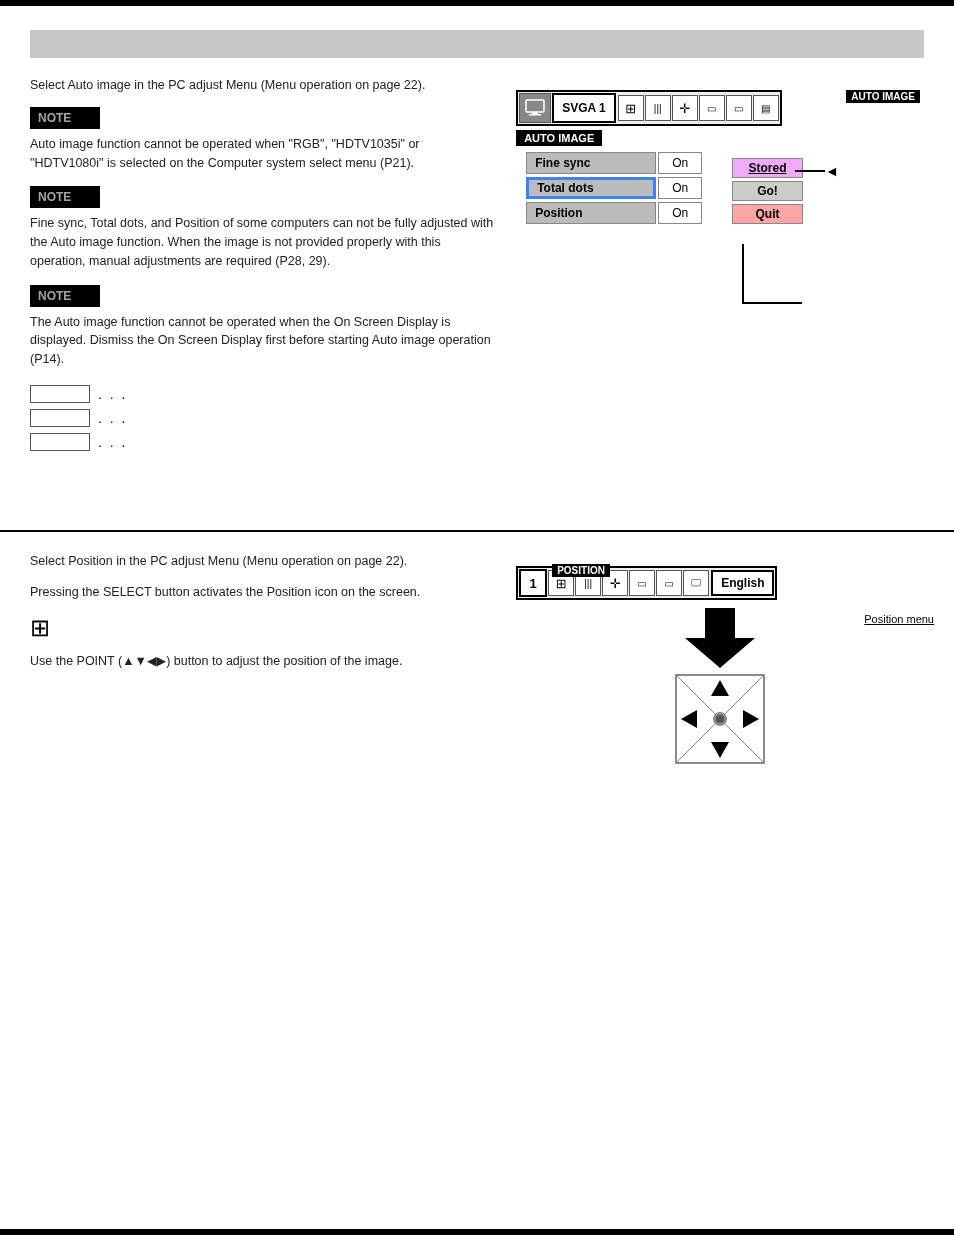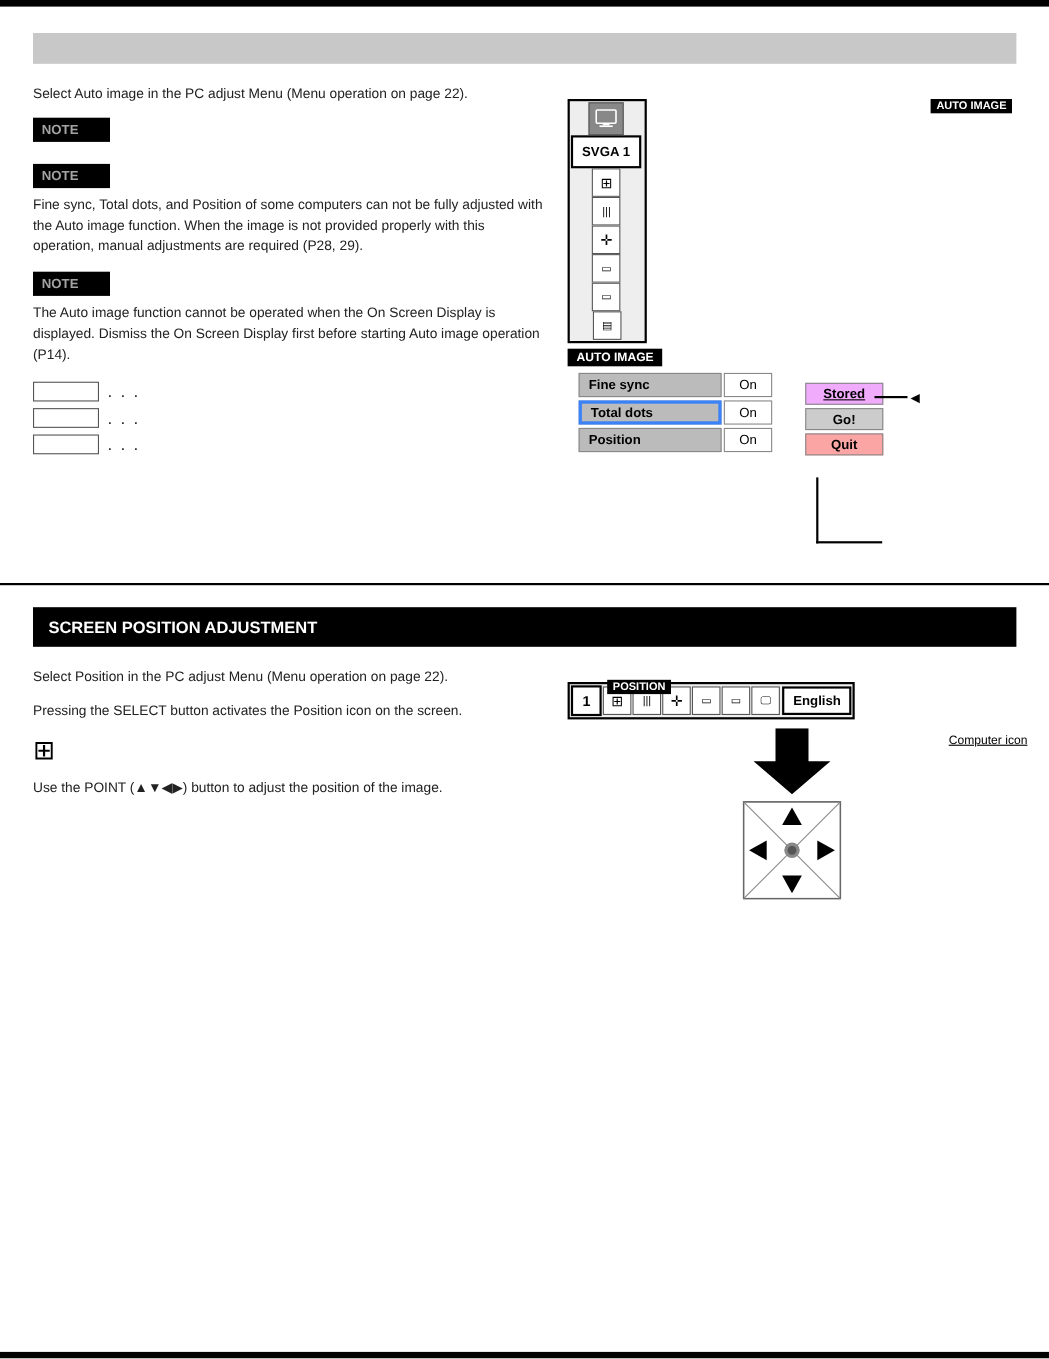--- a/index.html
+++ b/index.html
@@ -151,20 +151,21 @@
   </div>
 
   <div class="content-columns">
 
     <div class="left-col">
 
       <p class="body-text">Select Auto image in the PC adjust Menu (Menu operation on page 22).</p>
 
       <div class="label-block">
         <div class="black-label">NOTE</div>
+        <p class="body-text">Auto image function cannot be operated when "RGB", "HDTV1035i" or "HDTV1080i" is selected on the Computer system select menu (P21).</p>
       </div>
 
       <div class="label-block">
         <div class="black-label">NOTE</div>
         <p class="body-text">Fine sync, Total dots, and Position of some computers can not be fully adjusted with the Auto image function. When the image is not provided properly with this operation, manual adjustments are required (P28, 29).</p>
       </div>
 
       <div class="label-block">
         <div class="black-label">NOTE</div>
         <p class="body-text">The Auto image function cannot be operated when the On Screen Display is displayed. Dismiss the On Screen Display first before starting Auto image operation (P14).</p>
@@ -186,21 +187,21 @@
       </div>
 
     </div>
 
     <div class="right-col" style="position:relative;">
 
       
       <div style="position:relative; margin-bottom:4px;">
         <div style="position:absolute; top:0; right:4px; background:#000; color:#fff; font-size:10px; font-weight:bold; padding:1px 5px;">AUTO IMAGE</div>
 
-        <div style="display:flex; align-items:center; margin-top:14px; border:2px solid #000; padding:1px; background:#eee; width:fit-content;flex-direction:column;">
+        <div style="display:flex; align-items:center; margin-top:14px; border:2px solid #000; padding:1px; background:#eee; width:fit-content;">
 
           <div style="background:#888; border:1px solid #555; width:32px; height:30px; display:flex; align-items:center; justify-content:center; margin-right:1px;">
             <svg width="20" height="18" viewBox="0 0 20 18">
               <rect x="1" y="1" width="18" height="12" rx="1" fill="none" stroke="#fff" stroke-width="1.5"></rect>
               <rect x="7" y="13" width="6" height="2" fill="#fff"></rect>
               <rect x="4" y="15" width="12" height="1.5" fill="#fff"></rect>
             </svg>
           </div>
 
           <div style="border:2px solid #000; padding:2px 8px; font-size:12px; font-weight:bold; background:#fff; height:30px; display:flex; align-items:center; margin-right:2px;">
@@ -213,21 +214,21 @@
           <div style="border:1px solid #555; width:26px; height:26px; display:flex; align-items:center; justify-content:center; font-size:10px; margin-right:1px; background:#fff;">▭</div>
           <div style="border:1px solid #555; width:26px; height:26px; display:flex; align-items:center; justify-content:center; font-size:10px; margin-right:1px; background:#fff;">▭</div>
           <div style="border:1px solid #555; width:26px; height:26px; display:flex; align-items:center; justify-content:center; font-size:10px; background:#fff;">▤</div>
         </div>
       </div>
 
       
       <div style="background:#000; color:#fff; font-size:11px; font-weight:bold; padding:2px 8px; display:inline-block; margin-bottom:6px;">AUTO IMAGE</div>
 
       
-      <div style="display:flex; align-items:flex-end; margin-left:10px;">
+      <div style="display:flex; align-items:center; margin-left:10px;">
 
         <div>
 
           <div style="display:flex; align-items:center; margin-bottom:3px;">
             <div style="background:#bbb; min-width:130px; height:22px; display:flex; align-items:center; padding-left:8px; font-size:12px; font-weight:bold; border:1px solid #888;">
               <span>Fine sync</span>
             </div>
             <div style="background:#fff; border:1px solid #888; min-width:44px; height:22px; display:flex; align-items:center; justify-content:center; font-size:12px; margin-left:2px;">
               <span>On</span>
             </div>
@@ -270,23 +271,20 @@
       </div>
 
     </div>
   </div>
 </div>
 
 <div class="section-divider"></div>
 
 <div class="section2">
 
-  <div class="section2-header">
-    <span>SCREEN POSITION ADJUSTMENT</span>
-  </div>
 
   <div class="content-columns">
 
     <div class="left-col">
       <p class="body-text">Select Position in the PC adjust Menu (Menu operation on page 22).</p>
       <p class="body-text" style="margin-top:10px;">Pressing the SELECT button activates the Position icon on the screen.</p>
 
       <div style="font-size:24px; margin-top:10px;">⊞</div>
       <p class="body-text" style="margin-top:10px;">Use the POINT (▲▼◀▶) button to adjust the position of the image.</p>
     </div>
@@ -307,21 +305,21 @@
           <div style="border:1px solid #555; width:26px; height:26px; display:flex; align-items:center; justify-content:center; font-size:10px; margin-right:1px; background:#fff;">▭</div>
           <div style="border:1px solid #555; width:26px; height:26px; display:flex; align-items:center; justify-content:center; font-size:10px; margin-right:1px; background:#fff;">▭</div>
           <div style="border:1px solid #555; width:26px; height:26px; display:flex; align-items:center; justify-content:center; font-size:10px; margin-right:2px; background:#fff;">🖵</div>
 
           <div style="border:2px solid #000; padding:2px 8px; font-size:12px; font-weight:bold; background:#fff; height:26px; display:flex; align-items:center;">English</div>
         </div>
       </div>
 
       <div style="display:flex; flex-direction:column; align-items:center; margin-top:8px; position:relative;">
 
-        <div style="position:absolute; right:-10px; top:5px; font-size:11px; text-decoration:underline;">Computer icon</div>
+        <div style="position:absolute; right:-10px; top:5px; font-size:11px; text-decoration:underline;">Position menu</div>
 
         <svg width="70" height="60" viewBox="0 0 70 60">
           <polygon points="20,0 50,0 50,30 70,30 35,60 0,30 20,30" fill="#000"></polygon>
         </svg>
 
         <div style="margin-top:6px;">
           <svg width="90" height="90" viewBox="0 0 90 90">
 
             <rect x="1" y="1" width="88" height="88" fill="#fff" stroke="#666" stroke-width="1.5"></rect>
 

